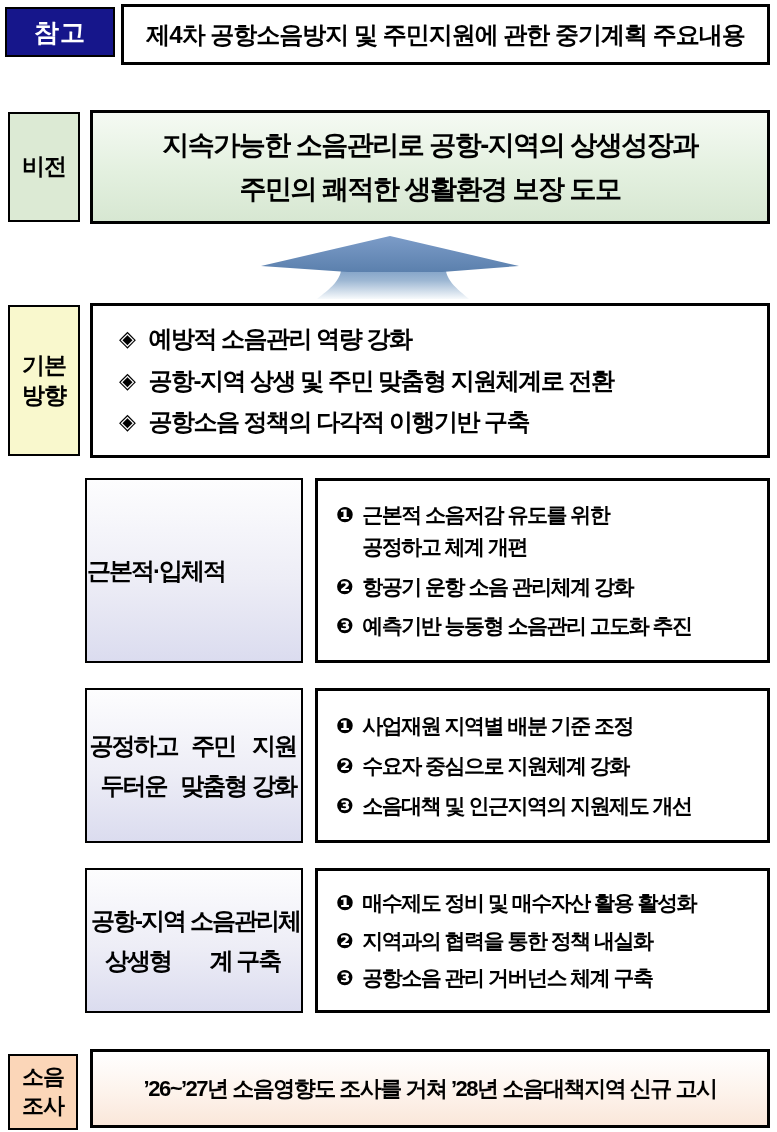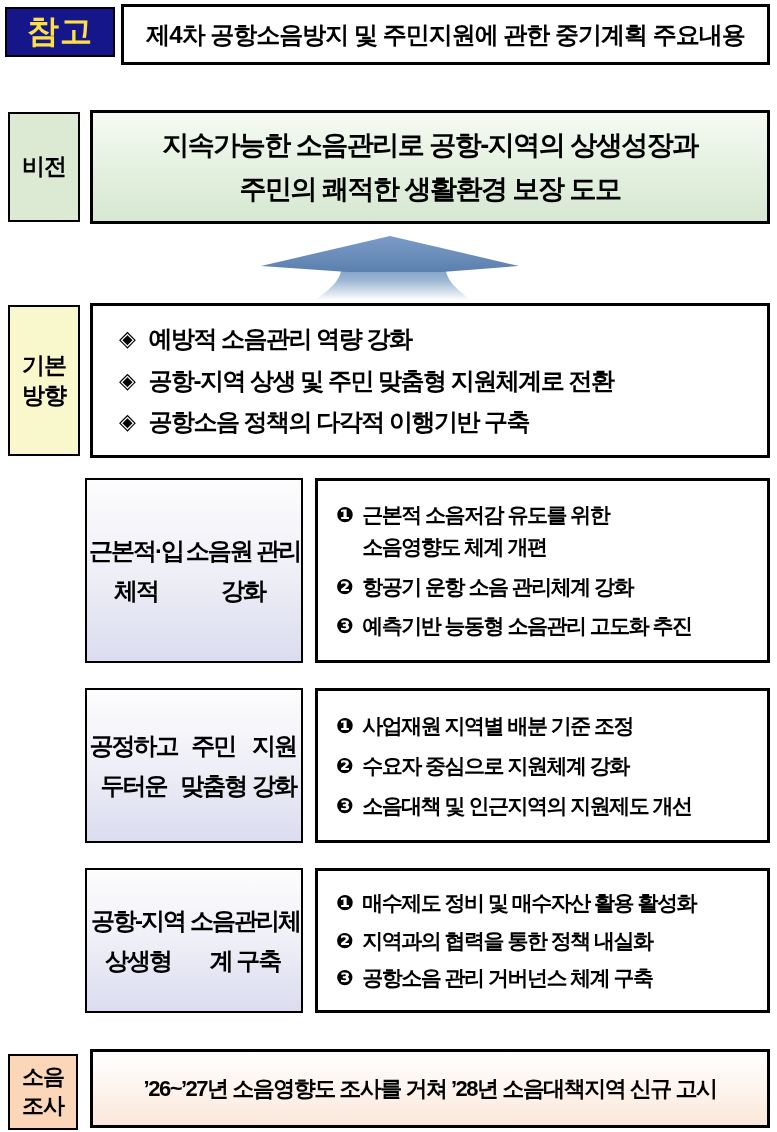--- a/index.html
+++ b/index.html
@@ -11,21 +11,21 @@
     font-weight:700;
     color:#000;
     overflow:hidden;
   }
   .abs{position:absolute;box-sizing:border-box;}
 
   
   .badge{
     left:5px;top:7px;width:110px;height:50px;
     background:#16168B;border:2px solid #000;
-    color:#fde047;font-size:32px;letter-spacing:1px;
+    color:#ffffff;font-size:25px;letter-spacing:1px;
     display:flex;align-items:center;justify-content:center;
   }
   .title-box{
     left:121px;top:4px;width:649px;height:61px;
     border:3px solid #000;background:#fff;
     font-size:24px;letter-spacing:-1px;
     display:flex;align-items:center;justify-content:center;
     white-space:nowrap;
   }
 
@@ -149,28 +149,27 @@
     </div>
     <div class="dir-item">
       <span class="diamond">◈</span>
       <span>공항소음 정책의 다각적 이행기반 구축</span>
     </div>
   </div>
 
 
   <div class="abs task-title-box row1">
     <div>근본적·입체적</div>
-    <div>소음원 관리 강화</div>
   </div>
   <div class="abs task-detail-box row1">
     <div class="t-item">
       <span class="num">❶</span>
       <span class="t-lines">
         <div class="t-line">근본적 소음저감 유도를 위한</div>
-        <div class="t-line">소음영향도 체계 개편</div>
+        <div class="t-line">공정하고 체계 개편</div>
       </span>
     </div>
     <div class="t-item">
       <span class="num">❷</span>
       <span class="t-lines">
           <div class="t-line">항공기 운항 소음 관리체계 강화</div>
         </span>
     </div>
     <div class="t-item">
       <span class="num">❸</span>

